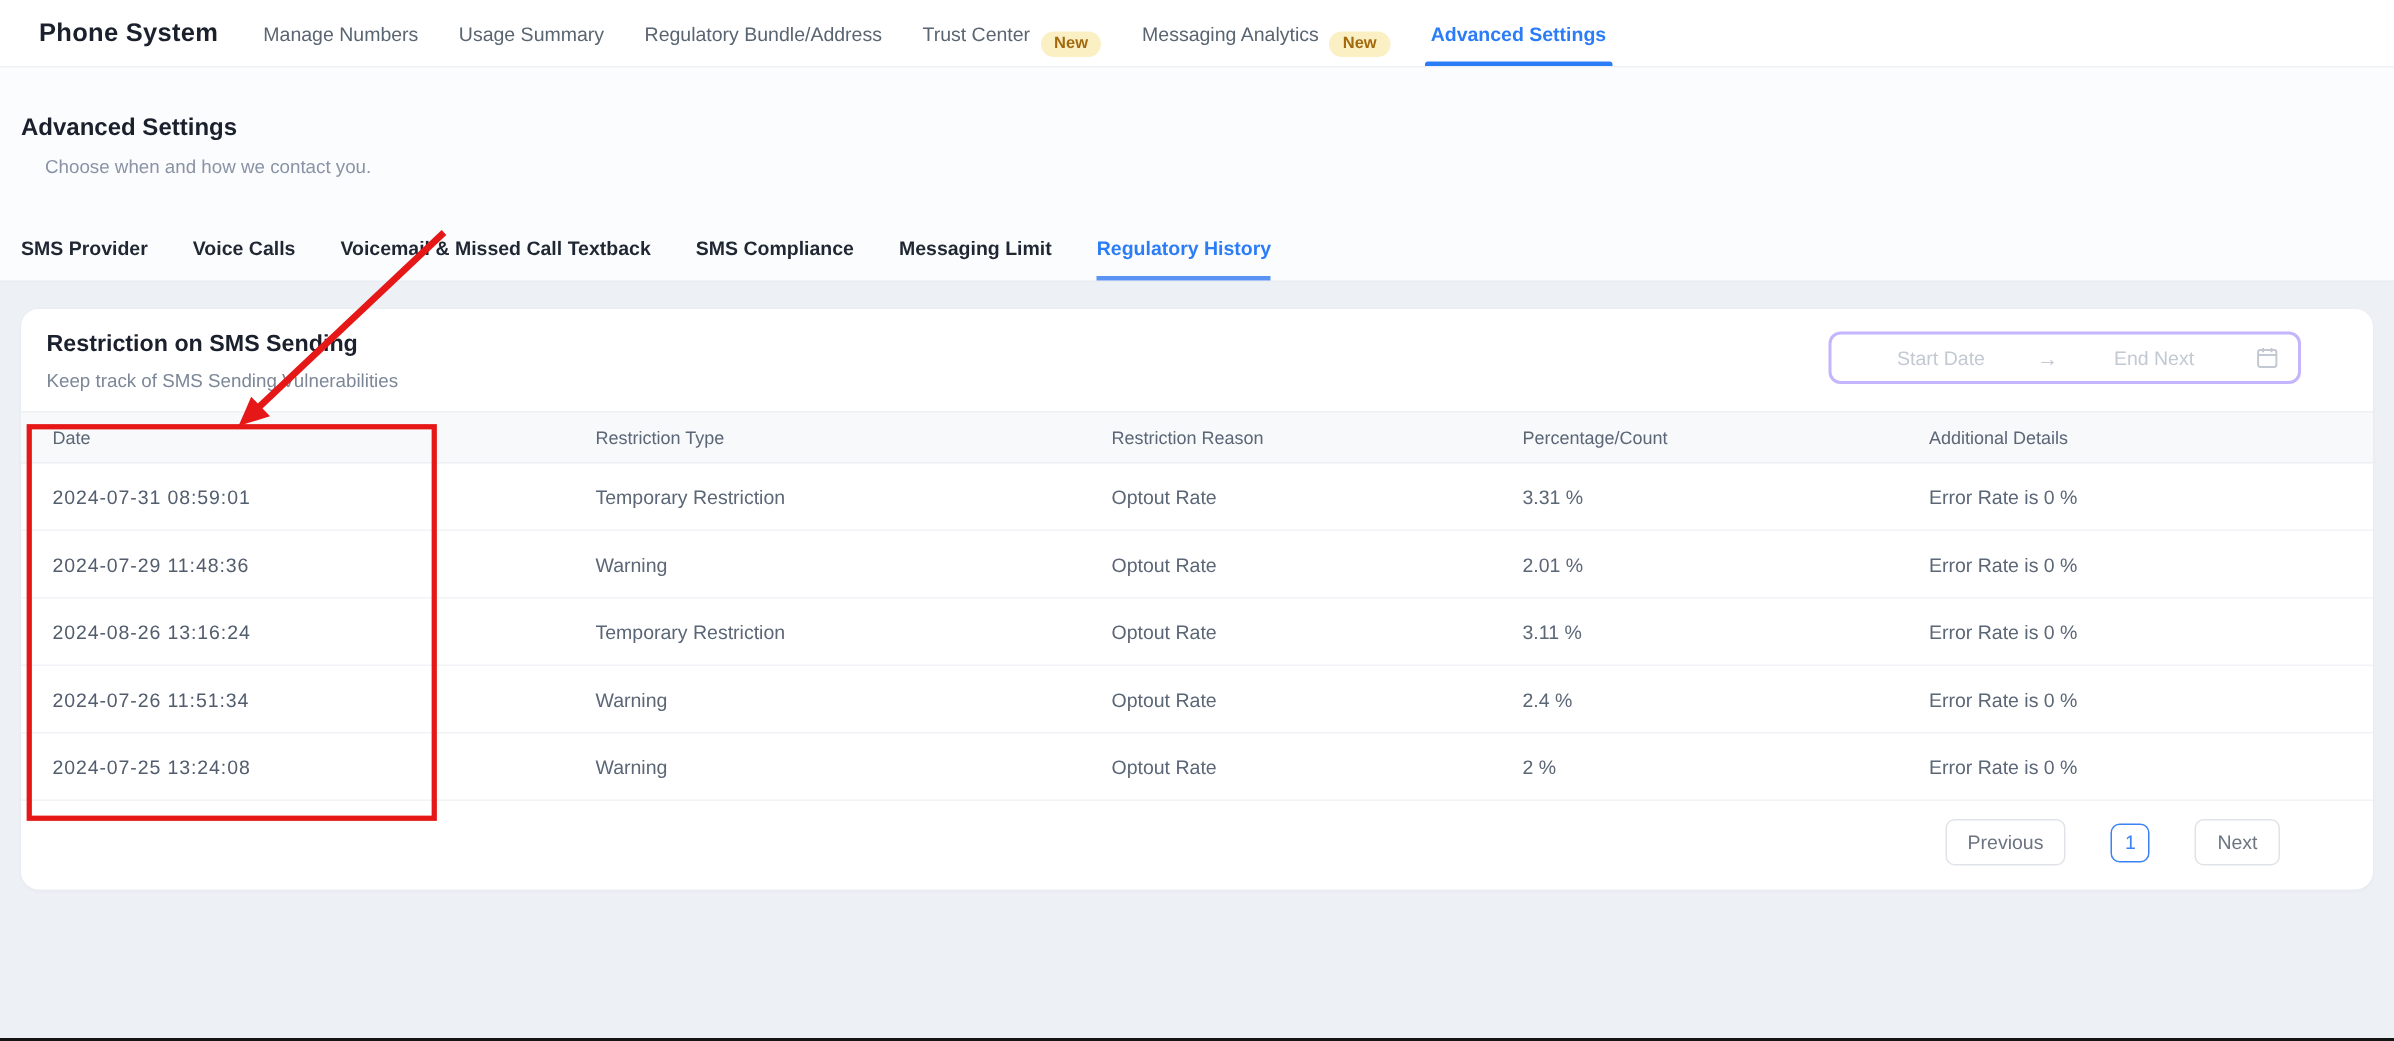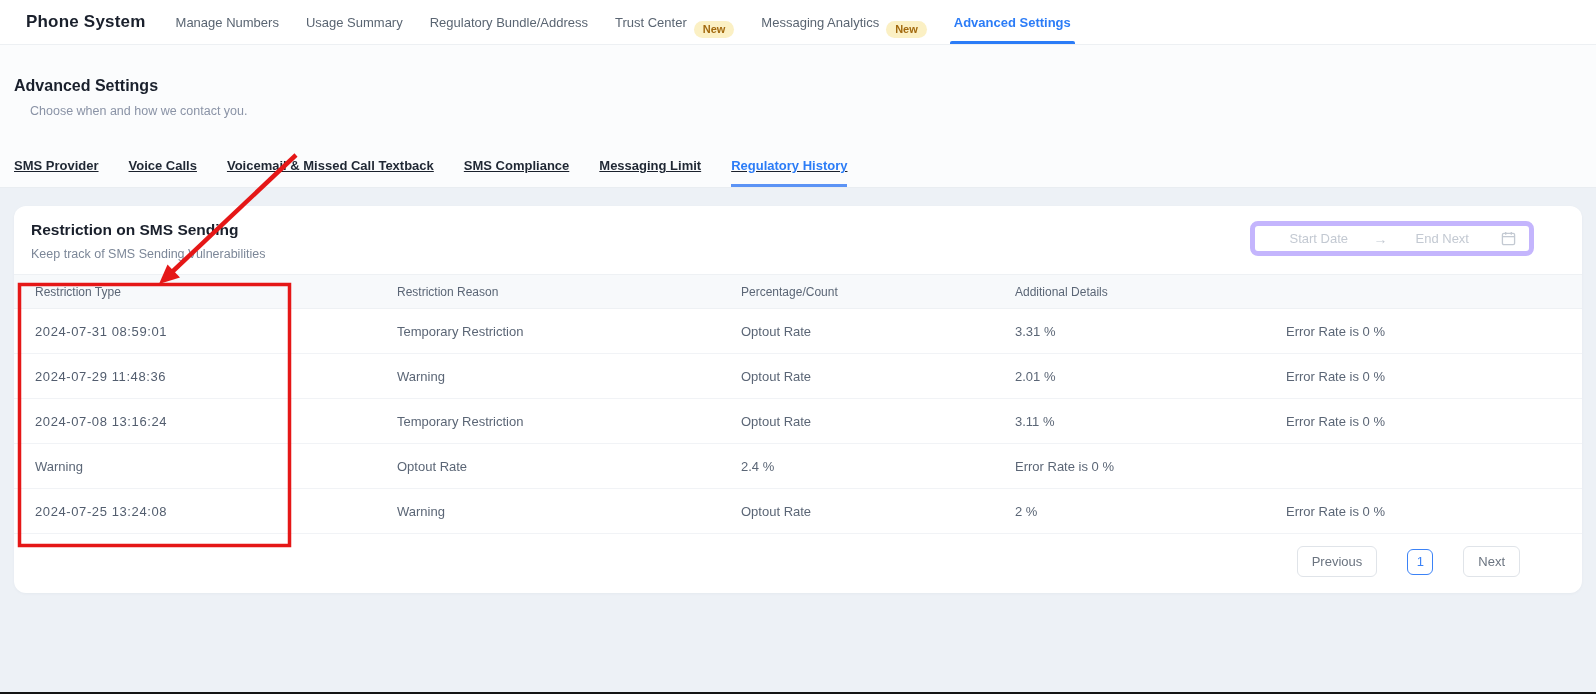--- a/index.html
+++ b/index.html
@@ -63,21 +63,21 @@
   }
 
   
   .header-section {
     background: #fbfcfd;
     padding: 32px 0 0 14px;
     border-bottom: 1px solid #e9edf1;
   }
   .page-title { font-size: 16px; font-weight: bold; color: #1a202c; }
   .page-subtitle { font-size: 12.5px; color: #8a93a6; margin-top: 9px; margin-left: 16px; }
-  .tabs { display: flex; gap: 30px; margin-top: 40px; text-decoration: underline; }
+  .tabs { display: flex; gap: 30px; margin-top: 40px; }
   .tab {
     font-size: 13px;
     font-weight: bold;
     color: #1f2733;
     padding-bottom: 11px;
     cursor: pointer;
     border-bottom: 3px solid transparent;
   }
   .tab.active { color: #2b7cf7; border-bottom-color: #5b93f5; }
 
@@ -94,24 +94,24 @@
     display: flex;
     justify-content: space-between;
     align-items: flex-start;
     padding: 15px 48px 13px 17px;
   }
   .card-title { font-size: 15.5px; font-weight: bold; color: #1a202c; }
   .card-subtitle { font-size: 12.5px; color: #7c8798; margin-top: 8px; }
   .date-range {
     display: flex;
     align-items: center;
-    border: 5px solid #c4b5fd;
+    border: 2px solid #c4b5fd;
     border-radius: 8px;
     height: 35px;
-    width: 284px;
+    width: 315px;
     padding: 0 13px;
     color: #c3c9d2;
     font-size: 13px;
     background: #fff;
   }
   .date-range .dr-start, .date-range .dr-end { flex: 1; text-align: center; }
   .date-range .dr-arrow { color: #c3c9d2; font-size: 14px; padding: 0 4px; }
   .date-range .cal-icon { margin-left: 8px; display: inline-flex; }
 
   
@@ -249,20 +249,21 @@
             <line x1="1.5" y1="6" x2="14.5" y2="6"></line>
             <line x1="5" y1="1" x2="5" y2="4"></line>
             <line x1="11" y1="1" x2="11" y2="4"></line>
           </svg>
         </span>
       </div>
     </div>
 
     <div>
       <div class="tbl-row tbl-head">
+        <div class="cell">Date</div>
         <div class="cell">Restriction Type</div>
         <div class="cell">Restriction Reason</div>
         <div class="cell">Percentage/Count</div>
         <div class="cell">Additional Details</div>
       </div>
       <div class="tbl-body">
         <div class="tbl-row">
           <div class="cell date">2024-07-31 08:59:01</div>
           <div class="cell">Temporary Restriction</div>
           <div class="cell">Optout Rate</div>
@@ -270,27 +271,28 @@
           <div class="cell">Error Rate is 0 %</div>
         </div>
         <div class="tbl-row">
           <div class="cell date">2024-07-29 11:48:36</div>
           <div class="cell">Warning</div>
           <div class="cell">Optout Rate</div>
           <div class="cell">2.01 %</div>
           <div class="cell">Error Rate is 0 %</div>
         </div>
         <div class="tbl-row">
-          <div class="cell date">2024-07-08 13:16:24</div>
+          <div class="cell date">2024-08-26 13:16:24</div>
           <div class="cell">Temporary Restriction</div>
           <div class="cell">Optout Rate</div>
           <div class="cell">3.11 %</div>
           <div class="cell">Error Rate is 0 %</div>
         </div>
         <div class="tbl-row">
+          <div class="cell date">2024-07-26 11:51:34</div>
           <div class="cell">Warning</div>
           <div class="cell">Optout Rate</div>
           <div class="cell">2.4 %</div>
           <div class="cell">Error Rate is 0 %</div>
         </div>
         <div class="tbl-row">
           <div class="cell date">2024-07-25 13:24:08</div>
           <div class="cell">Warning</div>
           <div class="cell">Optout Rate</div>
           <div class="cell">2 %</div>

